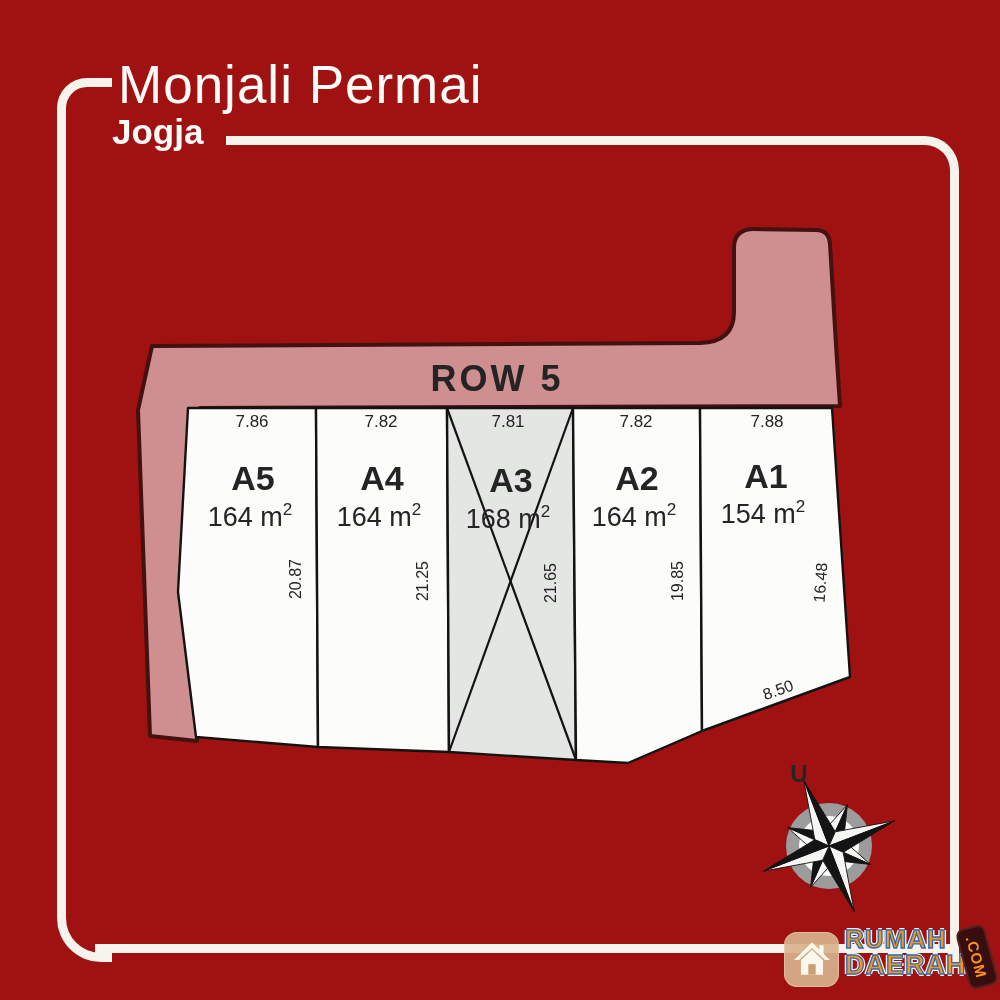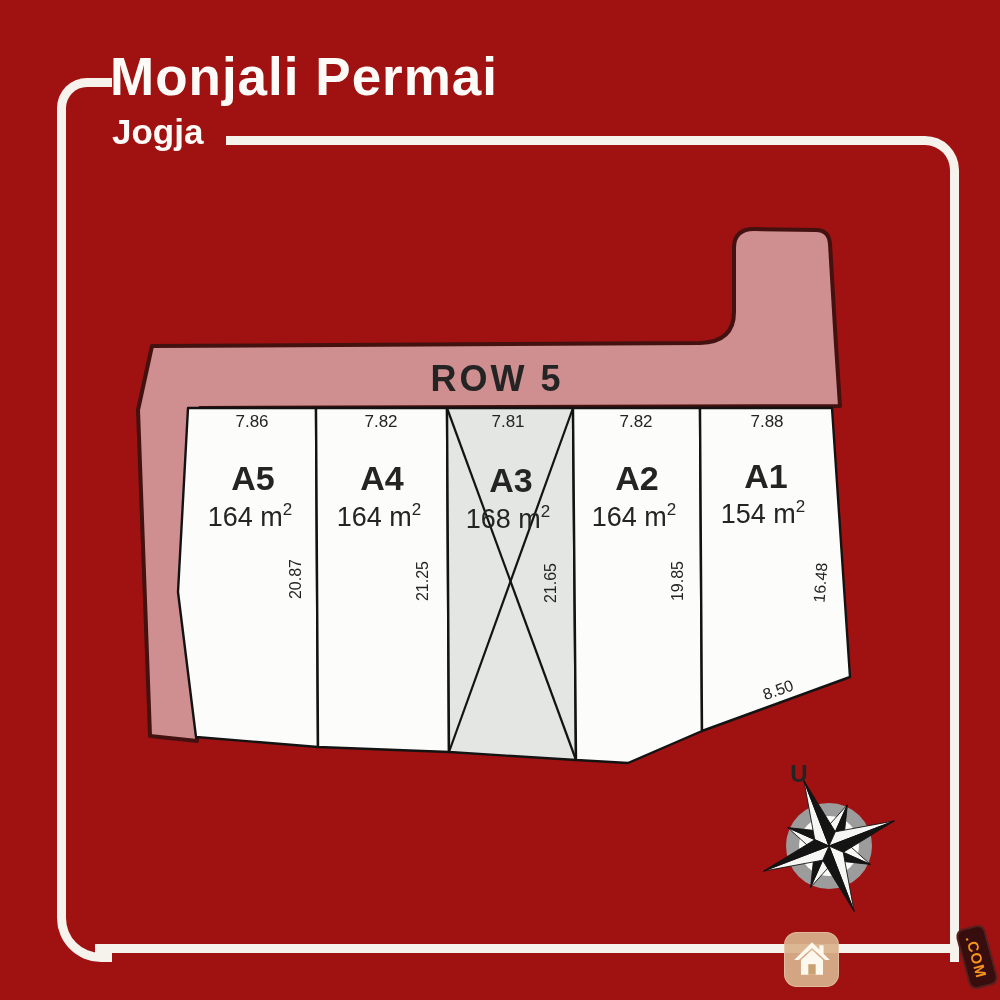--- a/index.html
+++ b/index.html
@@ -38,22 +38,22 @@
     border-top:9px solid var(--frame-color);
     border-right:9px solid var(--frame-color);
     border-top-right-radius:34px;
   }
   .frame-bottom{
     position:absolute;left:95px;top:944px;width:855px;height:9px;
     background:var(--frame-color);
   }
   
   .title{
-    position:absolute;left:110px;top:46px;margin:0;
-    font-size:53px;font-weight:700;letter-spacing:1px;color:var(--title-color);
+    position:absolute;left:110px;top:46px;margin:8px;
+    font-size:53px;font-weight:400;letter-spacing:1px;color:var(--title-color);
   }
   .subtitle{
     position:absolute;left:112px;top:112px;margin:0;
     font-size:35px;font-weight:700;color:var(--title-color);
   }
   
   .plan{position:absolute;left:0;top:0;width:1000px;height:1000px;}
   .plan text{font-family:"Liberation Sans", sans-serif;fill:var(--dim-color);}
   .road{fill:var(--road-fill);stroke:var(--road-stroke);stroke-width:4;stroke-linejoin:round;}
   .road-label{font-size:36px;letter-spacing:3px;font-weight:600;fill:var(--road-text);}
@@ -173,18 +173,22 @@
 
   <div class="logo">
     <div class="house-badge">
       <svg width="42" height="42" viewBox="0 0 40 40">
         <rect x="27" y="6" width="4" height="9" fill="#fdf8ee"></rect>
         <path d="M20,3 L37,20 L32.5,20 L20,8.5 L7.5,20 L3,20 Z" fill="#fdf8ee"></path>
         <path d="M9.5,20 L20,10.5 L30.5,20 L30.5,34 L9.5,34 Z" fill="#fdf8ee"></path>
         <rect x="16.5" y="24" width="7" height="10" fill="#c9a071"></rect>
       </svg>
     </div>
+    <div class="logo-text">
+      <p class="l1">RUMAH</p>
+      <p class="l2">DAERAH</p>
+    </div>
     <div class="com-badge">
       <span>.COM</span>
     </div>
   </div>
 
 </div>
 
 </body></html>

